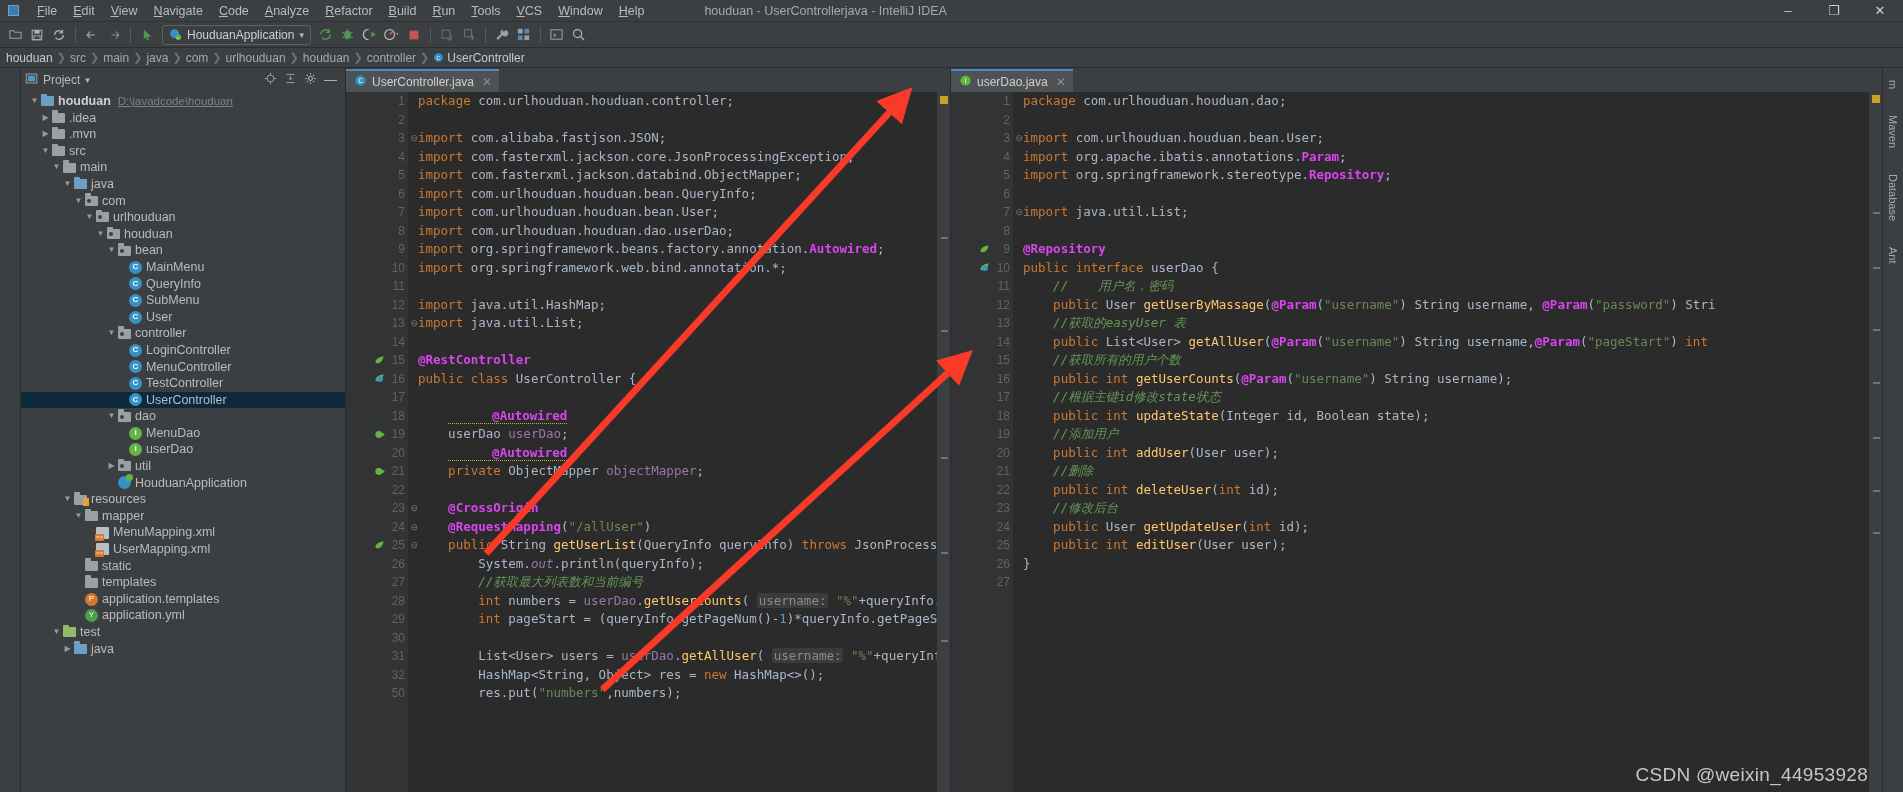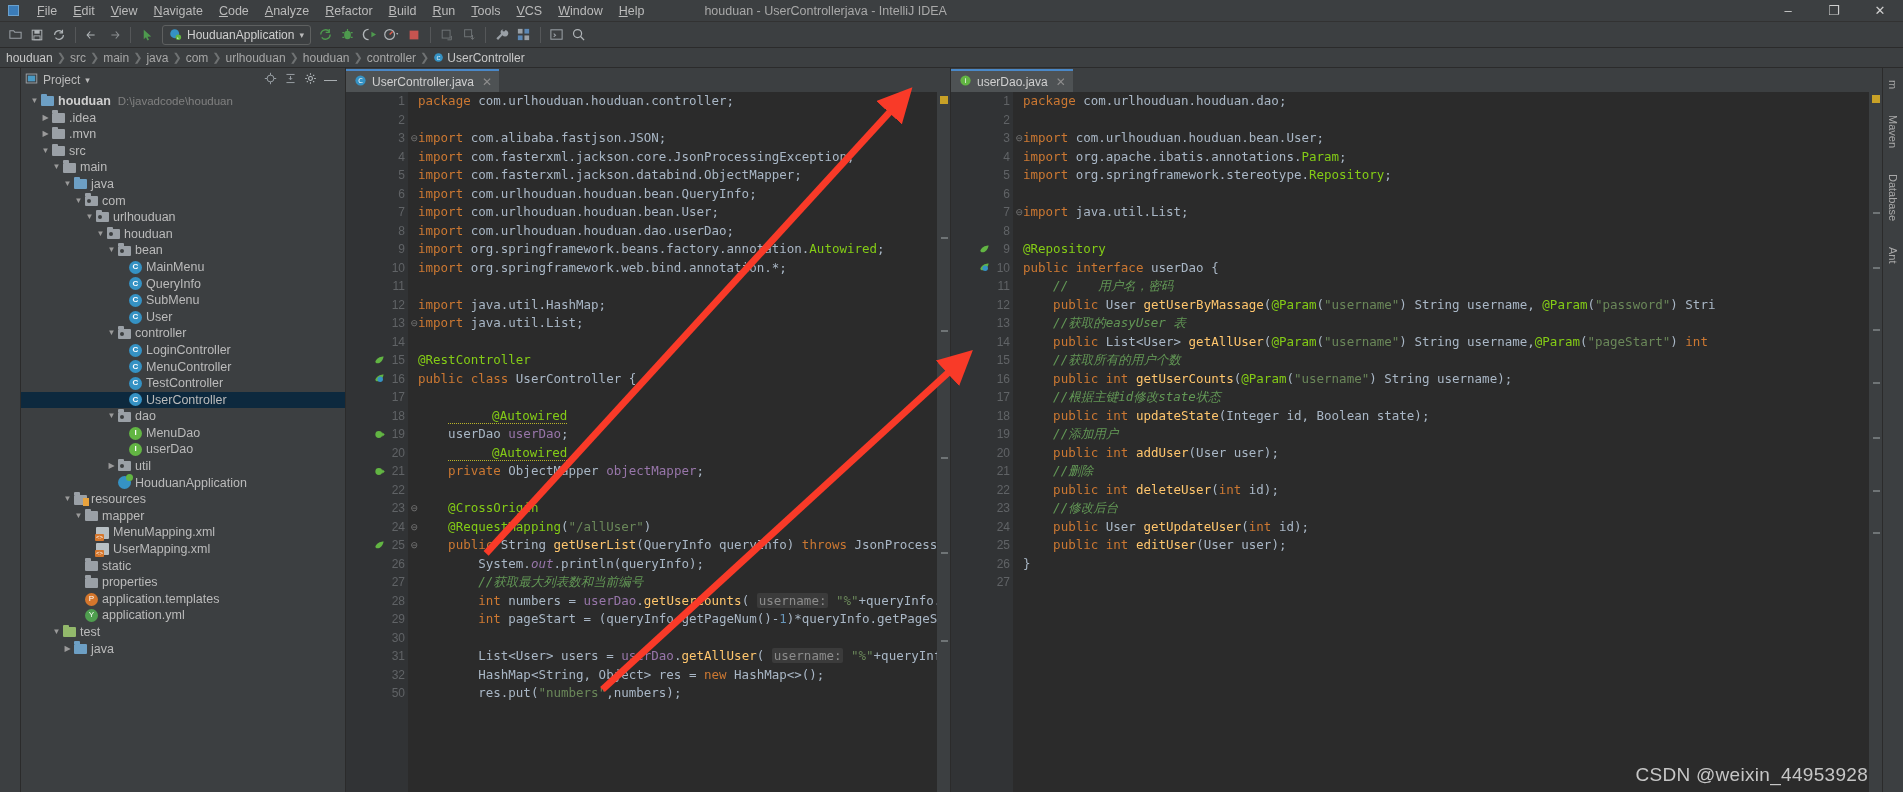--- a/index.html
+++ b/index.html
@@ -49,21 +49,21 @@
   .panel-head { height:24px; display:flex; align-items:center; padding:0 4px; font-size:12px; color:#bbb;gap:16px; }
   .panel-head .ptitle { display:flex; align-items:center; gap:5px; }
   .panel-head .tools { margin-left:auto; display:flex; align-items:center; gap:7px; padding-right:4px;}
   .tree { flex:1; overflow:hidden; background:#3c3f41; font-size:12.5px; padding-top:1px; }
   .node { height:16.6px; display:flex; align-items:center; white-space:nowrap; line-height:16.6px; }
   .node.selected { background:#0d293e; }
   .arrow { width:11px; display:inline-flex; justify-content:center; color:#9a9a9a; font-size:8px; }
   .nicon { width:15px;display:inline-flex;justify-content:center;align-items:center;margin-right:3px; }
   .nlabel { color:#bbbbbb; }
   .nlabel.bold { font-weight:bold; color:#cfcfcf;}
-  .npath { color:#808080; margin-left:7px; font-size:11.5px;}
+  .npath { color:#808080; margin-left:7px; font-size:11.5px;text-decoration:underline;}
 
   
   .fold { width:13px;height:10px;background:#9aa0a6;border-radius:1px;position:relative;}
   .fold:before{content:"";position:absolute;top:-2.5px;left:0;width:6px;height:3px;background:#9aa0a6;border-radius:1px 1px 0 0;}
   .fold.src { background:#6d9fc4;}
   .fold.src:before{background:#6d9fc4;}
   .fold.pkg:after{content:"";position:absolute;left:2px;top:3px;width:4px;height:4px;background:#3c3f41;border-radius:50%;}
   .fold.res:after{content:"";position:absolute;right:-2px;bottom:-1px;width:6px;height:8px;background:#e8a33d;}
   .fold.test { background:#93b96b;}
   .fold.test:before{background:#93b96b;}
@@ -96,21 +96,21 @@
   .fold-mark { position:absolute; right:-10px; color:#787878; font-size:9px;}
   .code { flex:1; padding-left:10px; font-family:"DejaVu Sans Mono", monospace; font-size:12.5px; line-height:18.5px; white-space:pre; overflow:hidden; color:#a9b7c6;}
   .code .ln { height:18.5px; }
   .scrollstrip { width:13px; background:#3c3f41; position:relative; flex-shrink:0;}
   .marker { position:absolute; right:2px; width:8px;height:8px; }
 
   
   .kw { color:#cc7832;margin-top:38px; }
   .str { color:#6a8759; }
   .cmt { color:#629755; font-style:italic; }
-  .ann { color:#84cc16; }
+  .ann { color:#d946ef;font-weight:bold; }
   .fn { color:#ffc66d; }
   .fld { color:#9876aa; }
   .num { color:#6897bb; }
   .stat { color:#9876aa; font-style:italic;}
   .hintbg { background:#3b3b3b; border-radius:2px; padding:0 2px; color:#8c8c8c;}
   .underline-err { border-bottom:1px dotted #bbb529;padding-left:44px; }
 
   
   .rightstrip { width:21px; background:#3c3f41; border-left:1px solid #2b2b2b; display:flex; flex-direction:column; align-items:center; padding-top:6px; gap:14px;}
 
@@ -564,21 +564,21 @@
               <span class="fold"></span>
             </span>
             <span class="nlabel">static</span>
           </div>
           <div class="node">
             <span style="width:52px;display:inline-block"></span>
             <span class="arrow"></span>
             <span class="nicon">
               <span class="fold"></span>
             </span>
-            <span class="nlabel">properties</span>
+            <span class="nlabel">templates</span>
           </div>
           <div class="node">
             <span style="width:52px;display:inline-block"></span>
             <span class="arrow"></span>
             <span class="nicon">
               <span class="propico">P</span>
             </span>
             <span class="nlabel">application.templates</span>
           </div>
           <div class="node">

